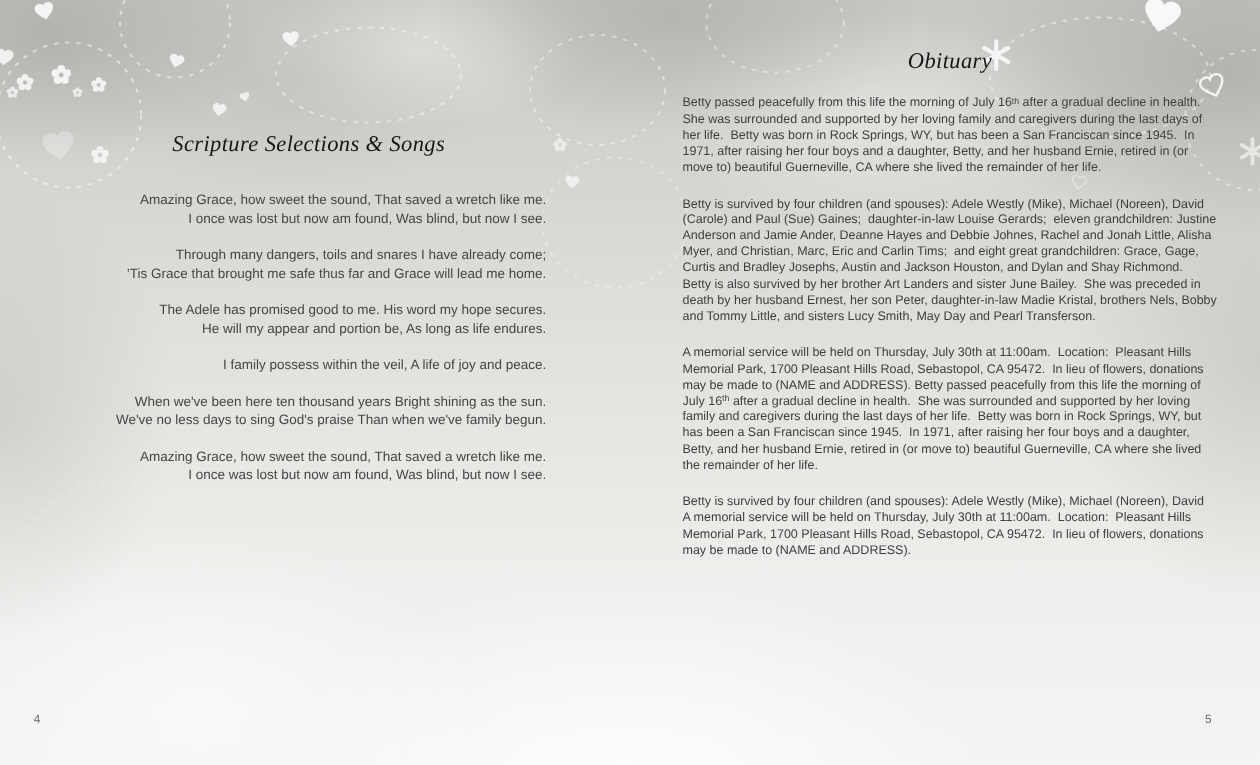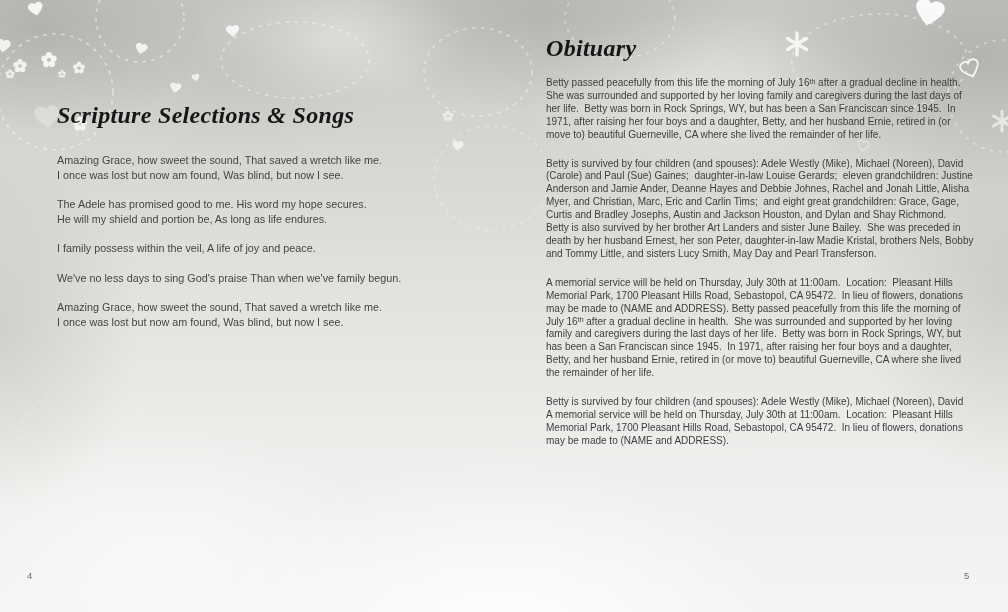--- a/index.html
+++ b/index.html
@@ -21,32 +21,32 @@
       radial-gradient(ellipse 420px 260px at 500px 640px, rgba(255,255,255,.92), transparent 70%),
       radial-gradient(ellipse 320px 200px at 160px 565px, rgba(252,252,250,.70), transparent 70%),
       linear-gradient(180deg, #c6c8c4 0%, #d4d5d1 22%, #e2e3df 48%, #eeeeec 75%, #f4f4f2 100%);
   }
   svg.decor { position: absolute; left: 0; top: 0; pointer-events: none; }
   .dash { fill: none; stroke: #ffffff; stroke-width: 1.6; stroke-dasharray: 3.5 5.5; }
 
   .page { position: absolute; }
   .page-title {
     font-family: "Liberation Serif", "DejaVu Serif", serif;
-    font-style: italic; font-weight: 700;
-    font-size: 24px; line-height: 24px; color: #161616;
-    text-align: left; letter-spacing: .3px;
+    font-style: italic; font-weight: 400;
+    font-size: 18px; line-height: 24px; color: #161616;
+    text-align: center; letter-spacing: .3px;
   }
   .left-col  { left: 57px;  width: 380px; }
   .right-col { left: 546px; width: 428px; }
 
   #left-title  { top: 103px; }
   #right-title { top: 36px; }
 
   .verses { position: absolute; top: 153px; left: 57px; width: 380px;
-    text-align: left; color: #454545; font-size: 10.8px; line-height: 14.5px; }
+    text-align: right; color: #454545; font-size: 10.8px; line-height: 14.5px; }
   .verse { margin: 0 0 15px 0; }
 
   .paras { position: absolute; top: 77px; left: 546px; width: 428px;
     text-align: left; color: #3e3e3e; font-size: 10px; line-height: 12.9px; }
   .paras p { margin: 0 0 16px 0; }
   .paras sup { font-size: 7px; line-height: 0; position: relative; top: -0.35em; vertical-align: baseline; }
 
   .pagenum { position: absolute; top: 570px; font-size: 9.5px; color: #6e6e6e; }
   .pagenum.pn-left  { left: 27px; }
   .pagenum.pn-right { left: 964px; }
@@ -116,27 +116,32 @@
 
   <section class="page">
     <div id="left-title" class="page page-title left-col">Scripture Selections &amp; Songs</div>
 
     <div class="verses">
       <div class="verse">
         <div>Amazing Grace, how sweet the sound, That saved a wretch like me.</div>
         <div>I once was lost but now am found, Was blind, but now I see.</div>
       </div>
       <div class="verse">
+        <div>Through many dangers, toils and snares I have already come;</div>
+        <div>'Tis Grace that brought me safe thus far and Grace will lead me home.</div>
+      </div>
+      <div class="verse">
         <div>The Adele has promised good to me. His word my hope secures.</div>
-        <div>He will my shield and portion be, As long as life endures.</div>
+        <div>He will my appear and portion be, As long as life endures.</div>
       </div>
       <div class="verse">
         <div>I family possess within the veil, A life of joy and peace.</div>
       </div>
       <div class="verse">
+        <div>When we've been here ten thousand years Bright shining as the sun.</div>
         <div>We've no less days to sing God's praise Than when we've family begun.</div>
       </div>
       <div class="verse">
         <div>Amazing Grace, how sweet the sound, That saved a wretch like me.</div>
         <div>I once was lost but now am found, Was blind, but now I see.</div>
       </div>
     </div>
 
     <div class="pagenum pn-left">4</div>
   </section>

